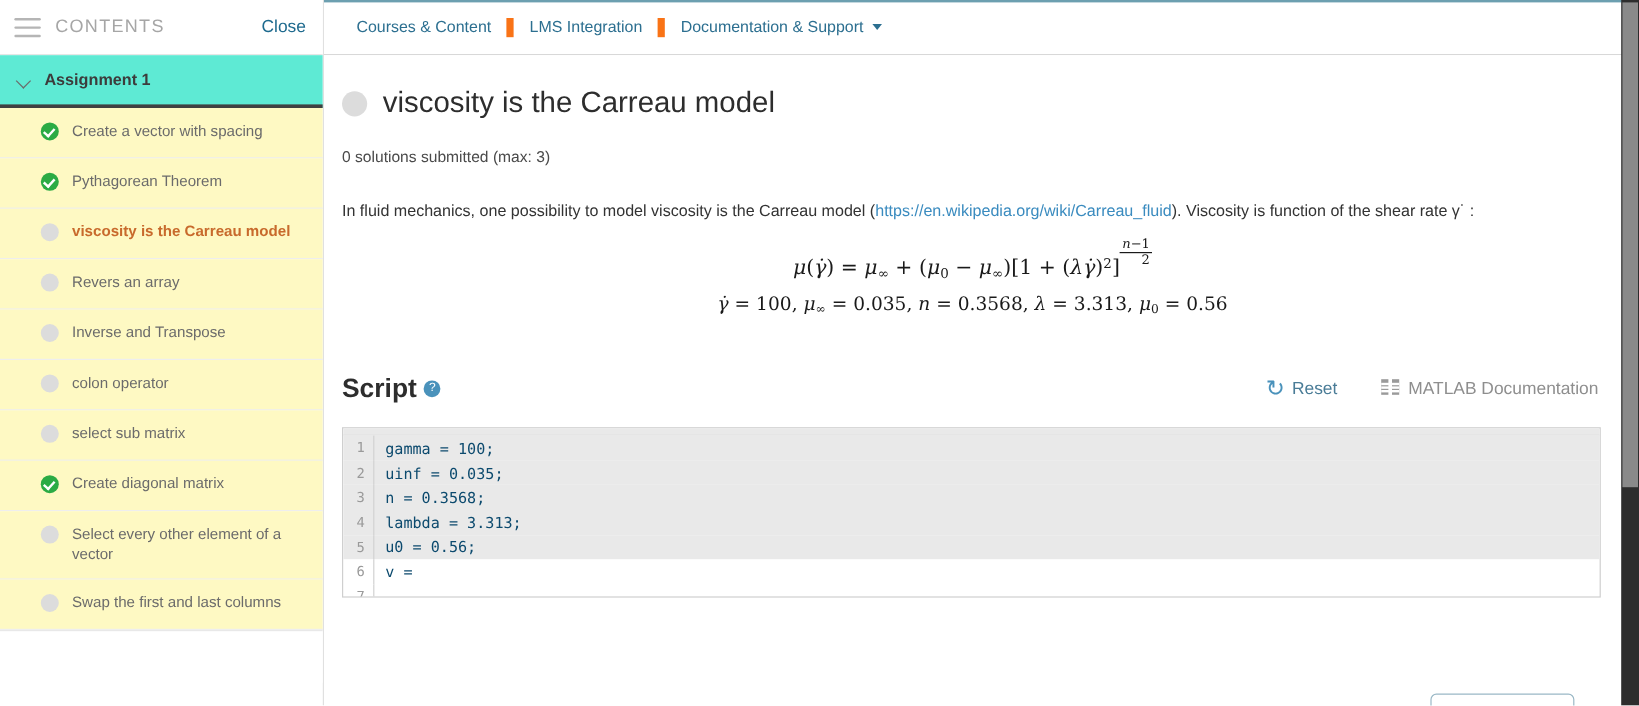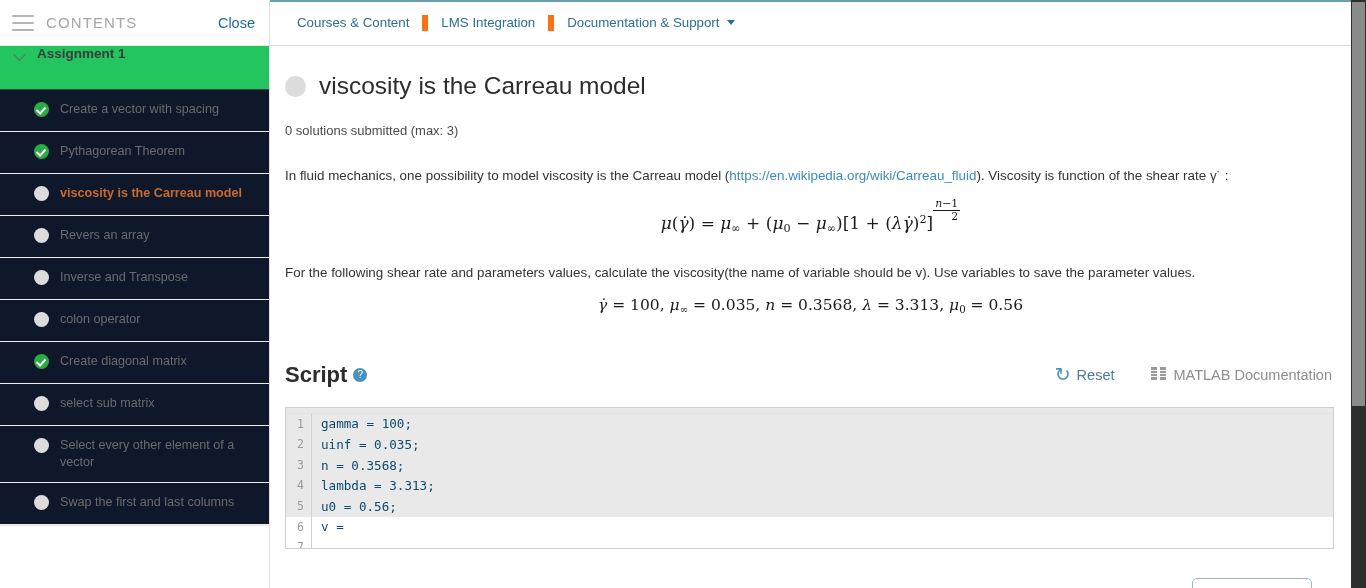--- a/index.html
+++ b/index.html
@@ -34,42 +34,42 @@
   .hamburger i { display: block; height: 2px; background: #b5b5b5; border-radius: 1px; }
   #contents-label {
     color: #a6a6a6; font-size: 15px; letter-spacing: 1.1px; flex: 1;
     font-family: "Liberation Sans", sans-serif;
   }
   #close-button {
     color: #1e6a8e; font-size: 14.5px; cursor: pointer;
   }
 
   #assignment-header {
-    height: 44px; display: flex; 
-    padding-left: 12px; border-bottom: 1px solid #404040;
-    background: #22c55e;
+    height: 44px; display: flex; align-items: center;
+    padding-left: 12px; border-bottom: 3px solid #404040;
+    background: #5eead4;
   }
   .chev {
     width: 16px; height: 16px; margin-right: 9px; position: relative; flex: none;
   }
   .chev::before {
     content: ""; position: absolute; left: 3px; top: 4px;
     width: 8px; height: 8px;
     border-right: 1.6px solid #6b6b6b; border-bottom: 1.6px solid #6b6b6b;
     transform: rotate(45deg);
   }
   #assignment-title { font-size: 13.5px; font-weight: bold; color: #3c3c3c; }
 
   .nav-list { list-style: none; margin: 0; padding: 0; }
   .nav-item {
     display: flex; align-items: flex-start;
     min-height: 42px;
     padding: 11px 14px 11px 34px;
     border-bottom: 1px solid #eeeeee;
-    cursor: pointer; background: #0f172a;
+    cursor: pointer; background: #fef9c3;
   }
   .status-dot {
     width: 15px; height: 15px; border-radius: 50%;
     background: #dcdcdc; flex: none; margin-right: 11px; margin-top: 1px;
     position: relative;
   }
   .status-dot.done { background: #2bab44; }
   .status-dot.done::after {
     content: ""; position: absolute; left: 4px; top: 3px;
     width: 4px; height: 7px;
@@ -258,26 +258,26 @@
         </li>
         <li class="nav-item">
           <span class="status-dot"></span>
           <span class="nav-label">Inverse and Transpose</span>
         </li>
         <li class="nav-item">
           <span class="status-dot"></span>
           <span class="nav-label">colon operator</span>
         </li>
         <li class="nav-item">
+          <span class="status-dot"></span>
+          <span class="nav-label">select sub matrix</span>
+        </li>
+        <li class="nav-item">
           <span class="status-dot done"></span>
           <span class="nav-label">Create diagonal matrix</span>
-        </li>
-        <li class="nav-item">
-          <span class="status-dot"></span>
-          <span class="nav-label">select sub matrix</span>
         </li>
         <li class="nav-item">
           <span class="status-dot"></span>
           <span class="nav-label">Select every other element of a vector</span>
         </li>
         <li class="nav-item">
           <span class="status-dot"></span>
           <span class="nav-label">Swap the first and last columns</span>
         </li>
       </ul>
@@ -312,21 +312,20 @@
       </p>
 
       <div class="formula formula-main">
         <span class="mi">μ</span>(<span class="mi">γ̇</span>) =
         <span class="mi">μ</span><span class="sub">∞</span> +
         (<span class="mi">μ</span><span class="sub">0</span> −
         <span class="mi">μ</span><span class="sub">∞</span>)[1 +
         (<span class="mi">λγ̇</span>)<span class="sup">2</span>]<span class="frac"><span class="num"><span class="mi">n</span>−1</span><span class="den">2</span></span>
       </div>
 
-      <p class="body-text">For the following shear rate and parameters values, calculate the viscosity(the name of variable should be v). Use variables to save the parameter values.</p>
 
       <div class="formula formula-params">
         <span class="mi">γ̇</span> = <span>100</span>,
         <span class="mi">μ</span><span class="sub">∞</span> = <span>0.035</span>,
         <span class="mi">n</span> = <span>0.3568</span>,
         <span class="mi">λ</span> = <span>3.313</span>,
         <span class="mi">μ</span><span class="sub">0</span> = <span>0.56</span>
       </div>
 
       <div id="script-row">

